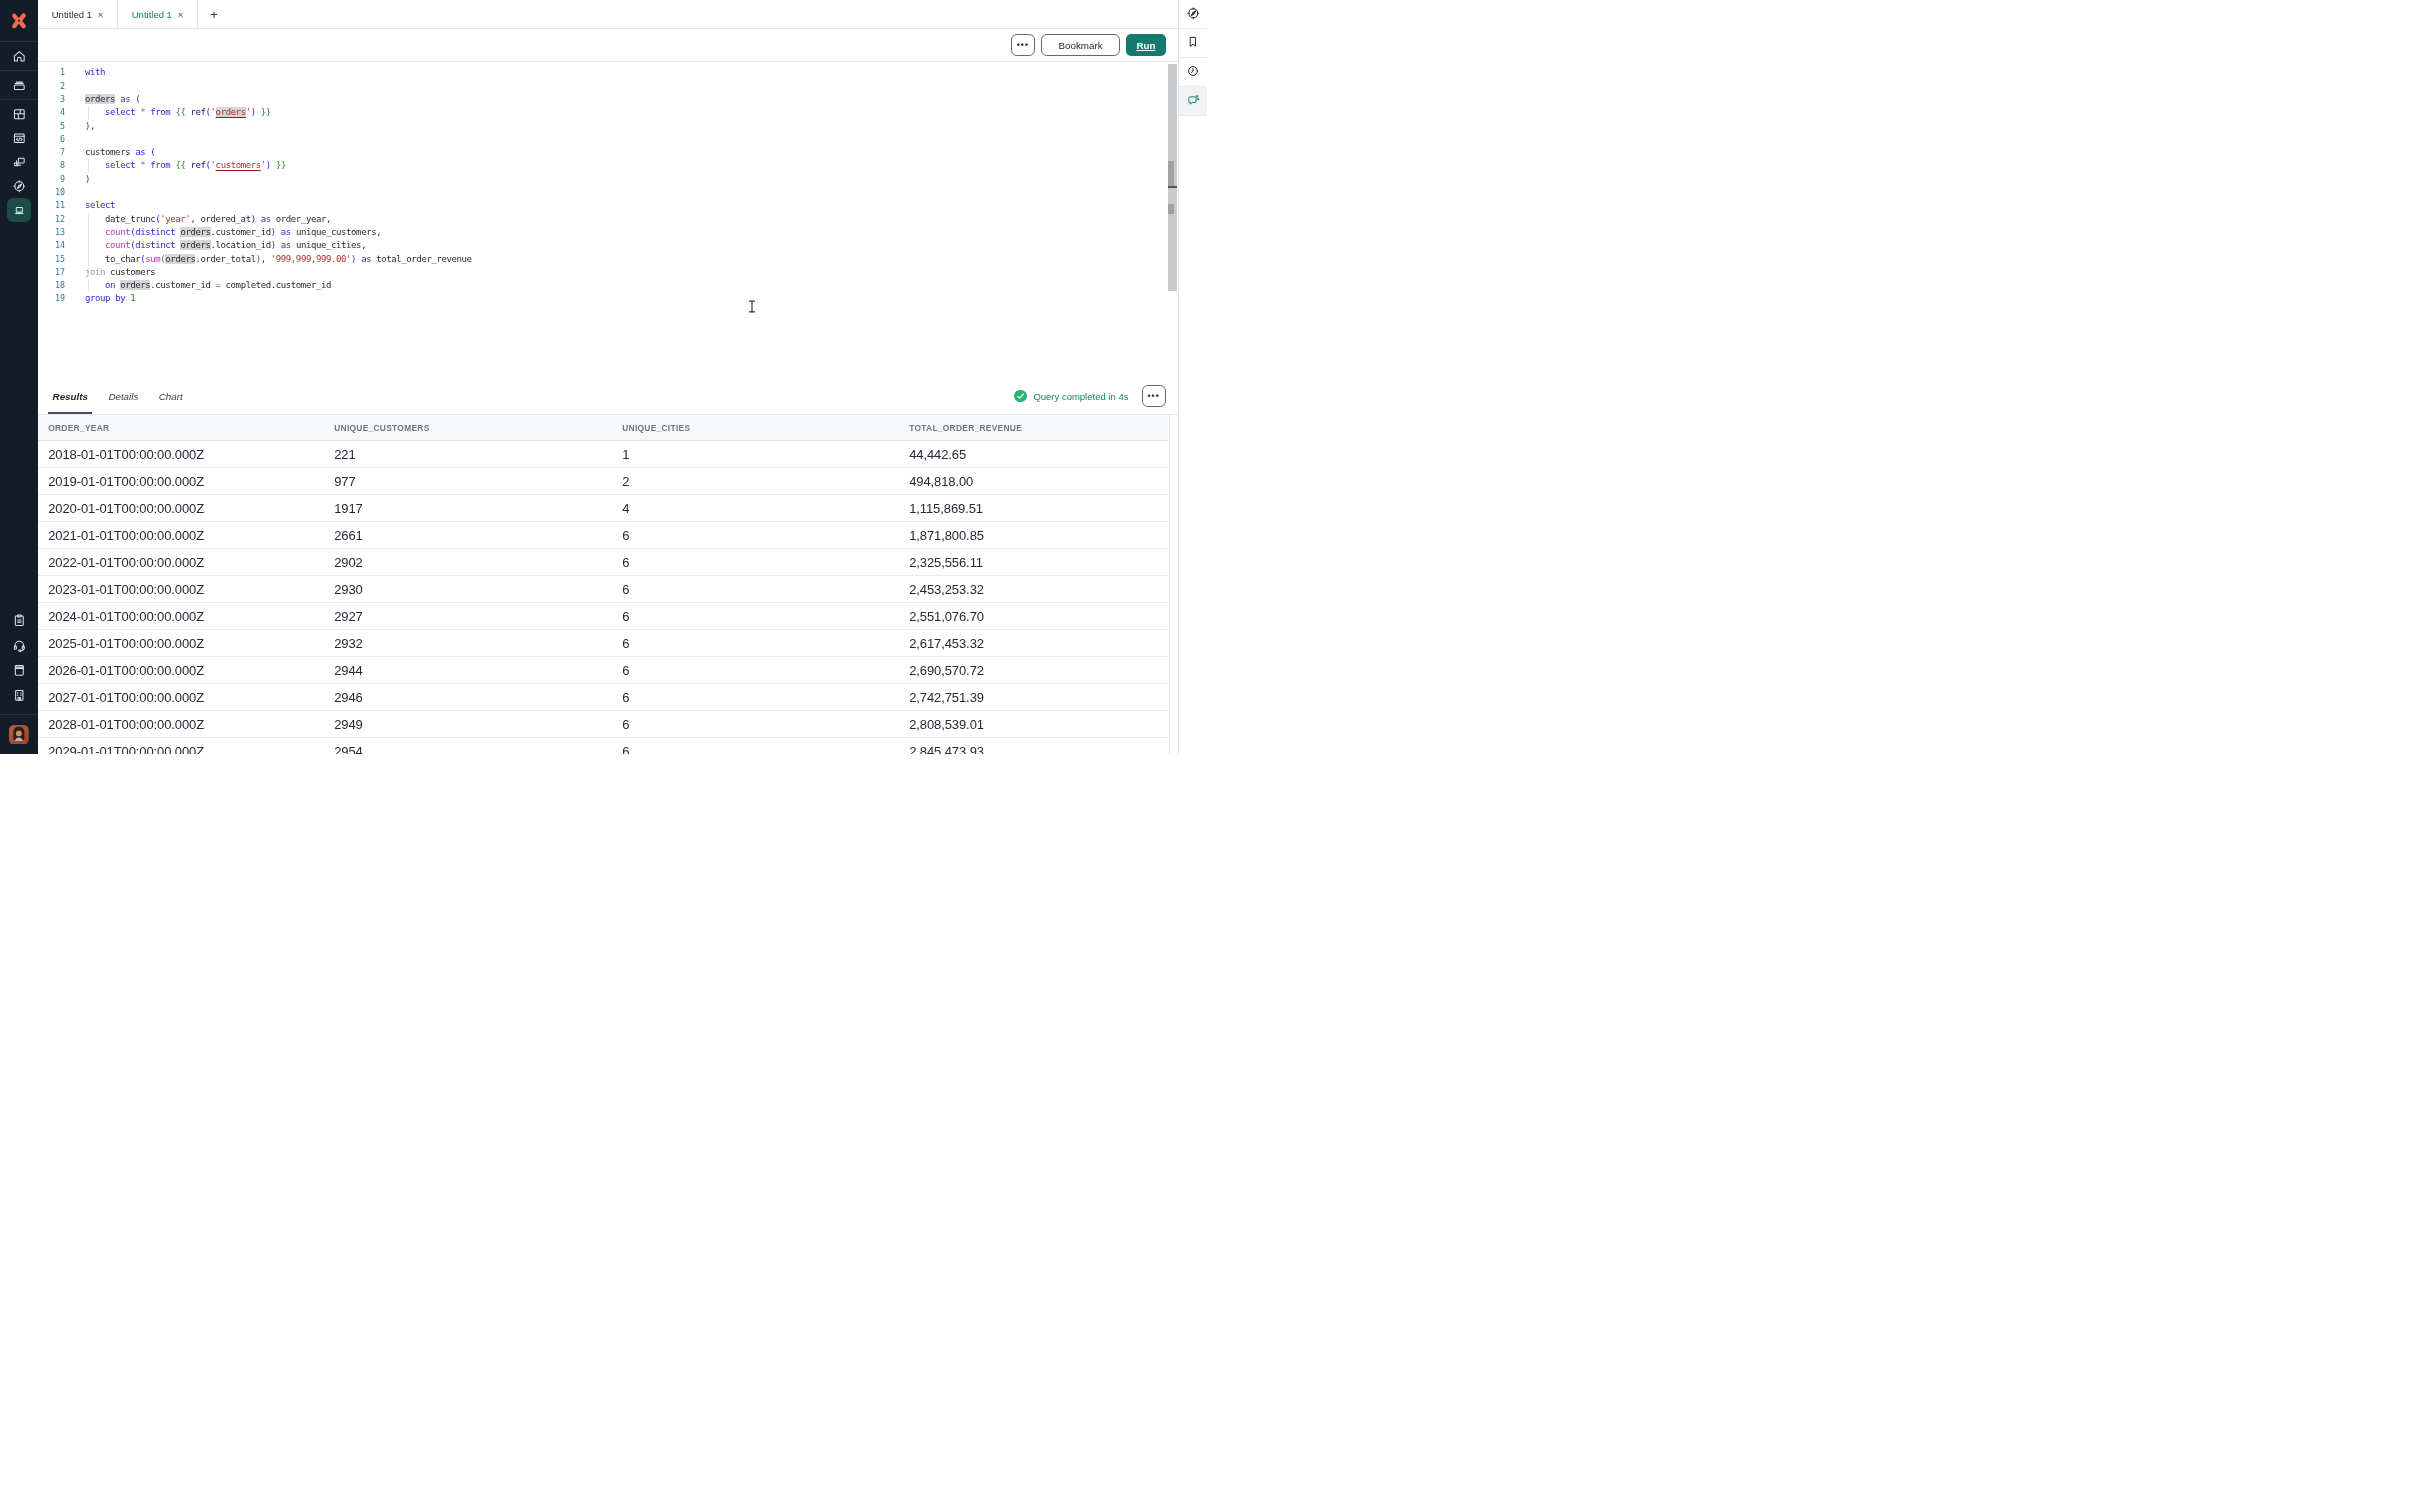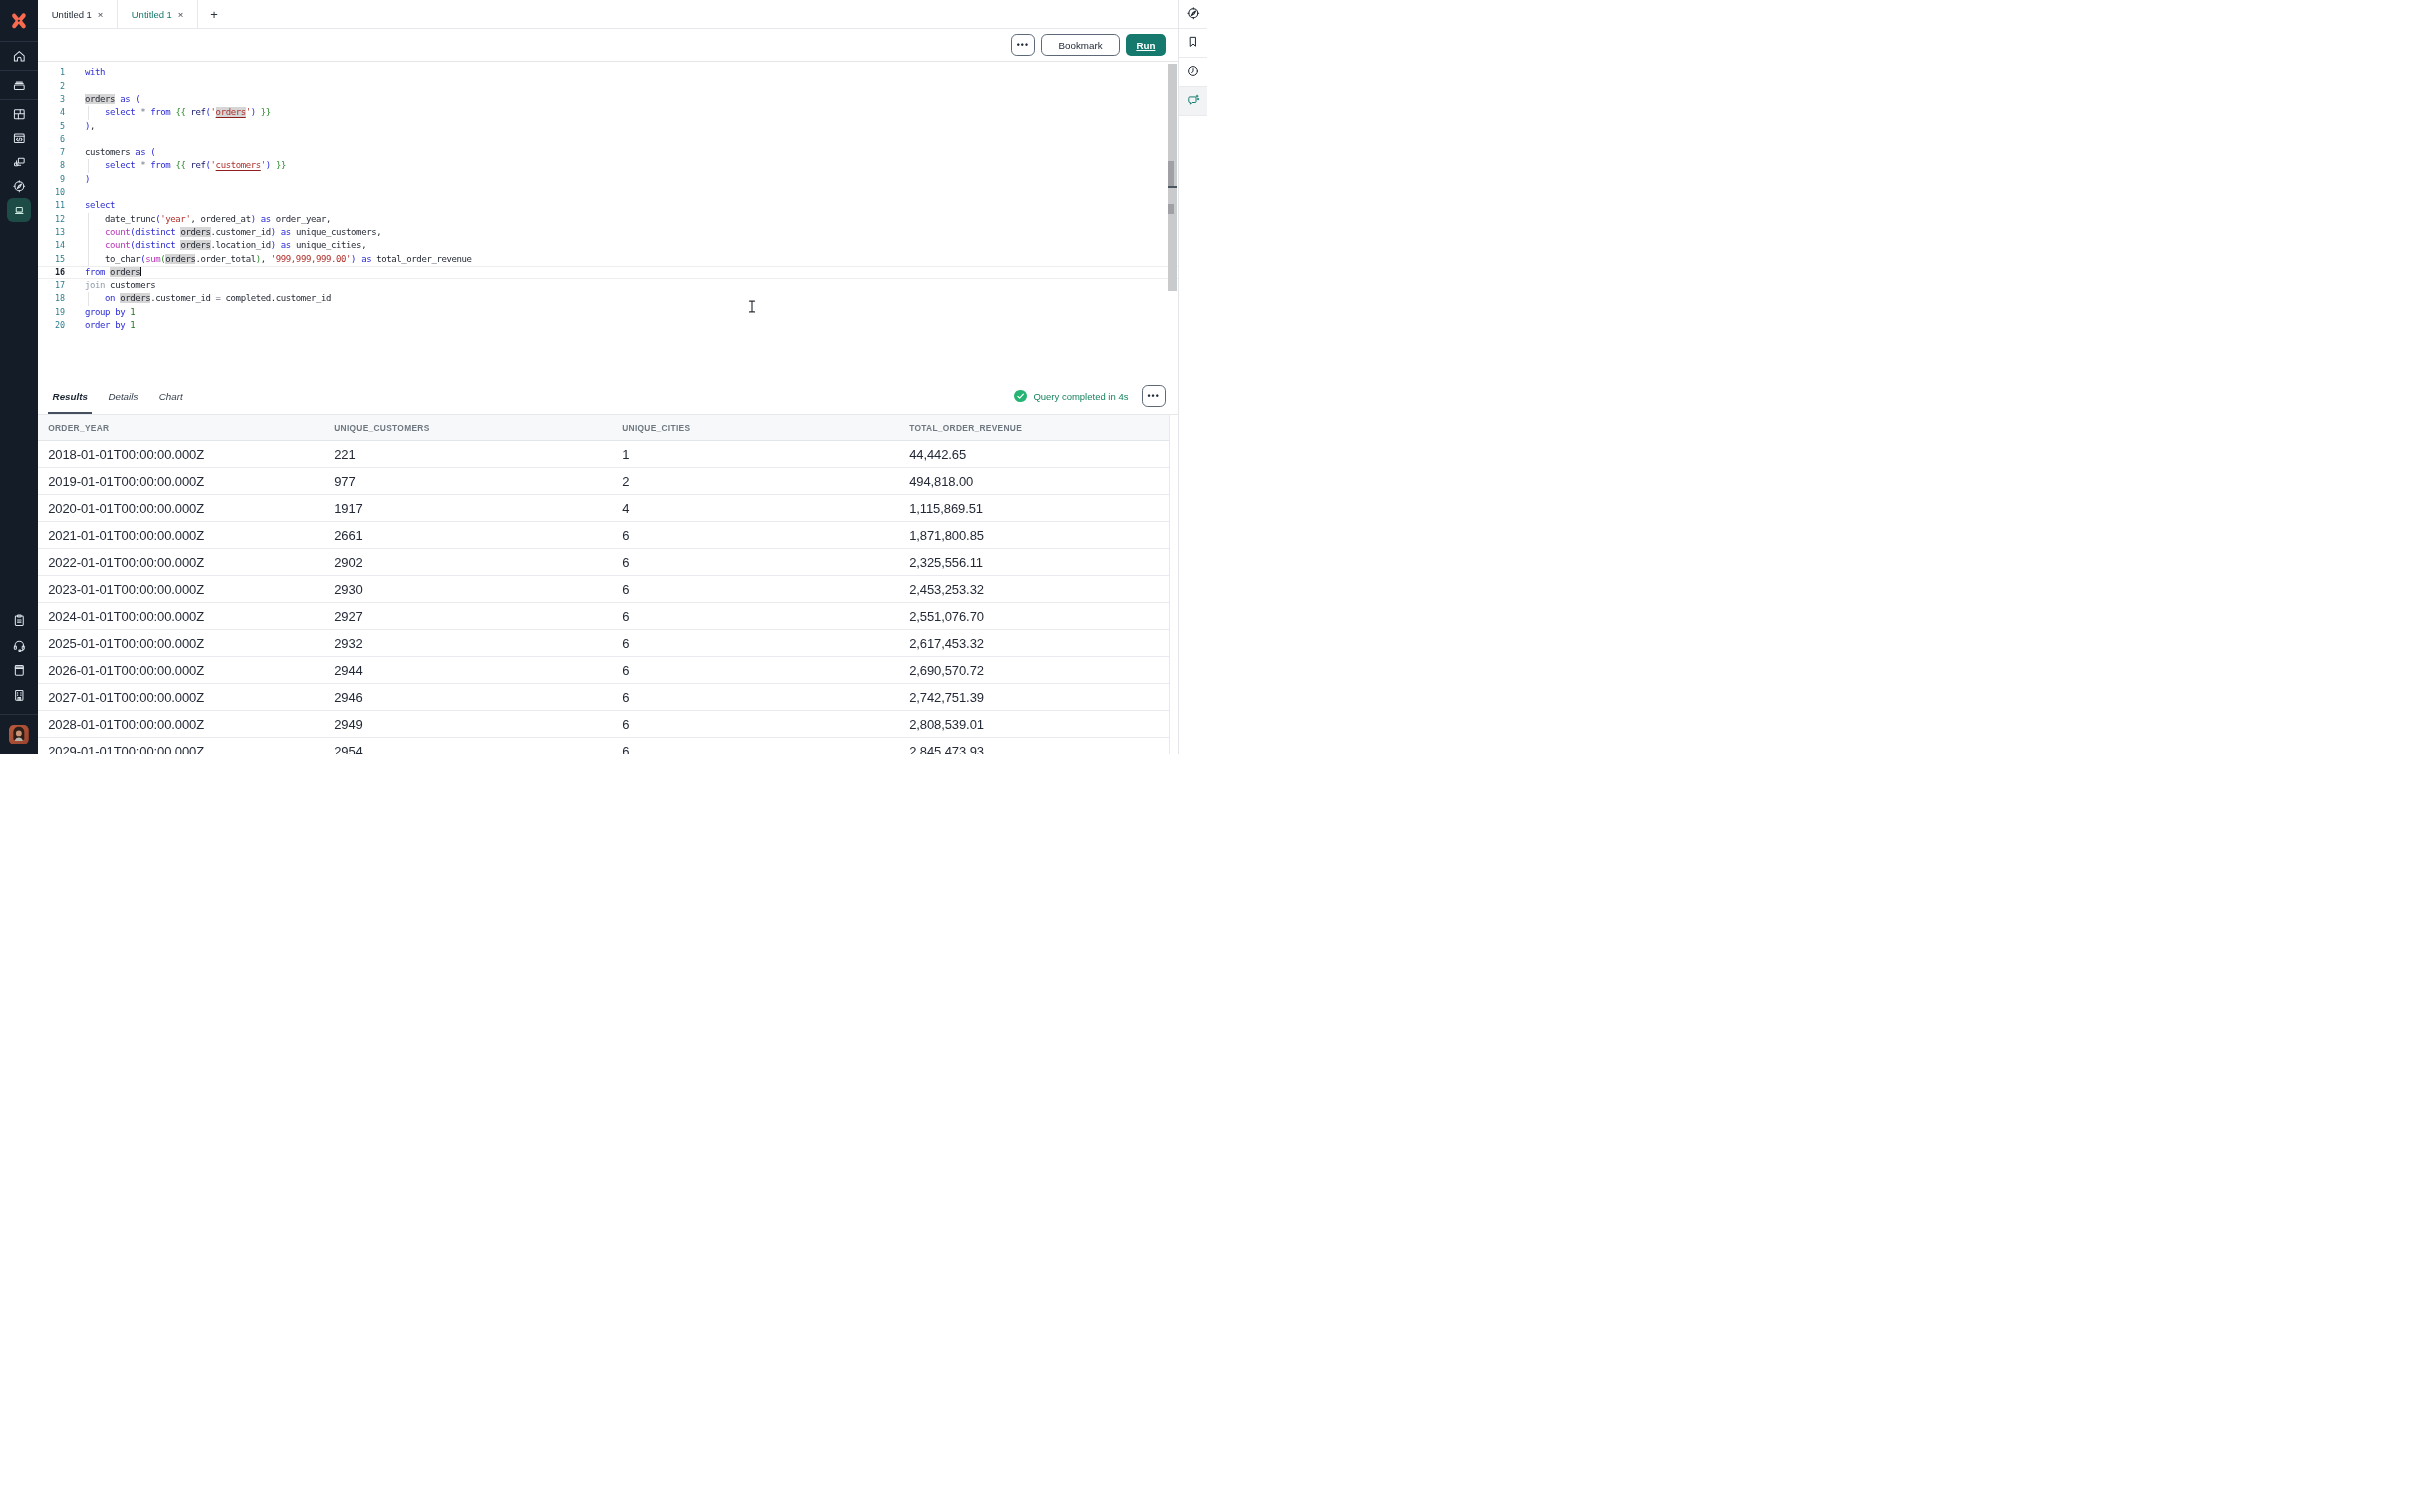--- a/index.html
+++ b/index.html
@@ -266,25 +266,23 @@
           <div class="line"><span class="ln">6</span><span class="code"></span></div>
           <div class="line"><span class="ln">7</span><span class="code"><span class="tk-id">customers</span><span class="tk-pl"> </span><span class="tk-kw">as</span><span class="tk-pl"> </span><span class="tk-p1">(</span></span></div>
           <div class="line guide"><span class="ln">8</span><span class="code"><span class="tk-pl">    </span><span class="tk-kw">select</span><span class="tk-pl"> </span><span class="tk-op">*</span><span class="tk-pl"> </span><span class="tk-kw">from</span><span class="tk-pl"> </span><span class="tk-jj">{{</span><span class="tk-pl"> </span><span class="tk-ref">ref</span><span class="tk-p1">(</span><span class="tk-str">'</span><span class="tk-strl">customers</span><span class="tk-str">'</span><span class="tk-p1">)</span><span class="tk-pl"> </span><span class="tk-jj">}}</span></span></div>
           <div class="line"><span class="ln">9</span><span class="code"><span class="tk-p1">)</span></span></div>
           <div class="line"><span class="ln">10</span><span class="code"></span></div>
           <div class="line"><span class="ln">11</span><span class="code"><span class="tk-kw">select</span></span></div>
           <div class="line guide"><span class="ln">12</span><span class="code"><span class="tk-pl">    </span><span class="tk-id">date_trunc</span><span class="tk-p1">(</span><span class="tk-str">'year'</span><span class="tk-pl">, </span><span class="tk-id">ordered_at</span><span class="tk-p1">)</span><span class="tk-pl"> </span><span class="tk-kw">as</span><span class="tk-pl"> </span><span class="tk-id">order_year</span><span class="tk-pl">,</span></span></div>
           <div class="line guide"><span class="ln">13</span><span class="code"><span class="tk-pl">    </span><span class="tk-fn">count</span><span class="tk-p1">(</span><span class="tk-kw">distinct</span><span class="tk-pl"> </span><span class="tk-id hl">orders</span><span class="tk-pl">.customer_id</span><span class="tk-p1">)</span><span class="tk-pl"> </span><span class="tk-kw">as</span><span class="tk-pl"> </span><span class="tk-id">unique_customers</span><span class="tk-pl">,</span></span></div>
           <div class="line guide"><span class="ln">14</span><span class="code"><span class="tk-pl">    </span><span class="tk-fn">count</span><span class="tk-p1">(</span><span class="tk-kw">distinct</span><span class="tk-pl"> </span><span class="tk-id hl">orders</span><span class="tk-pl">.location_id</span><span class="tk-p1">)</span><span class="tk-pl"> </span><span class="tk-kw">as</span><span class="tk-pl"> </span><span class="tk-id">unique_cities</span><span class="tk-pl">,</span></span></div>
           <div class="line guide"><span class="ln">15</span><span class="code"><span class="tk-pl">    </span><span class="tk-id">to_char</span><span class="tk-p1">(</span><span class="tk-fn">sum</span><span class="tk-p2">(</span><span class="tk-id hl">orders</span><span class="tk-pl">.order_total</span><span class="tk-p2">)</span><span class="tk-pl">, </span><span class="tk-str">'999,999,999.00'</span><span class="tk-p1">)</span><span class="tk-pl"> </span><span class="tk-kw">as</span><span class="tk-pl"> </span><span class="tk-id">total_order_revenue</span></span></div>
-          <div class="line active"><span class="ln">16</span><span class="code"><span class="tk-kw">from</span><span class="tk-pl"> </span><span class="tk-id hl">orders</span><span class="caret"></span></span></div>
           <div class="line"><span class="ln">17</span><span class="code"><span class="tk-gr">join</span><span class="tk-pl"> </span><span class="tk-id">customers</span></span></div>
           <div class="line guide"><span class="ln">18</span><span class="code"><span class="tk-pl">    </span><span class="tk-kw">on</span><span class="tk-pl"> </span><span class="tk-id hl">orders</span><span class="tk-pl">.customer_id </span><span class="tk-op">=</span><span class="tk-pl"> completed.customer_id</span></span></div>
           <div class="line"><span class="ln">19</span><span class="code"><span class="tk-kw">group</span><span class="tk-pl"> </span><span class="tk-kw">by</span><span class="tk-pl"> </span><span class="tk-num">1</span></span></div>
-          <div class="line"><span class="ln">20</span><span class="code"><span class="tk-kw">order</span><span class="tk-pl"> </span><span class="tk-kw">by</span><span class="tk-pl"> </span><span class="tk-num">1</span></span></div>
         </div>
       <div class="ov">
         <div class="seg1"></div>
         <div class="mark"></div>
         <div class="seg2"></div>
       </div>
       <div class="ibeam">
         <svg width="8" height="13" viewBox="0 0 11 18">
             <path d="M2 1.5h7M5.5 1.5v15M2 16.5h7" stroke="#2a2f36" stroke-width="1.6" fill="none" stroke-linecap="round"></path>
           </svg>

